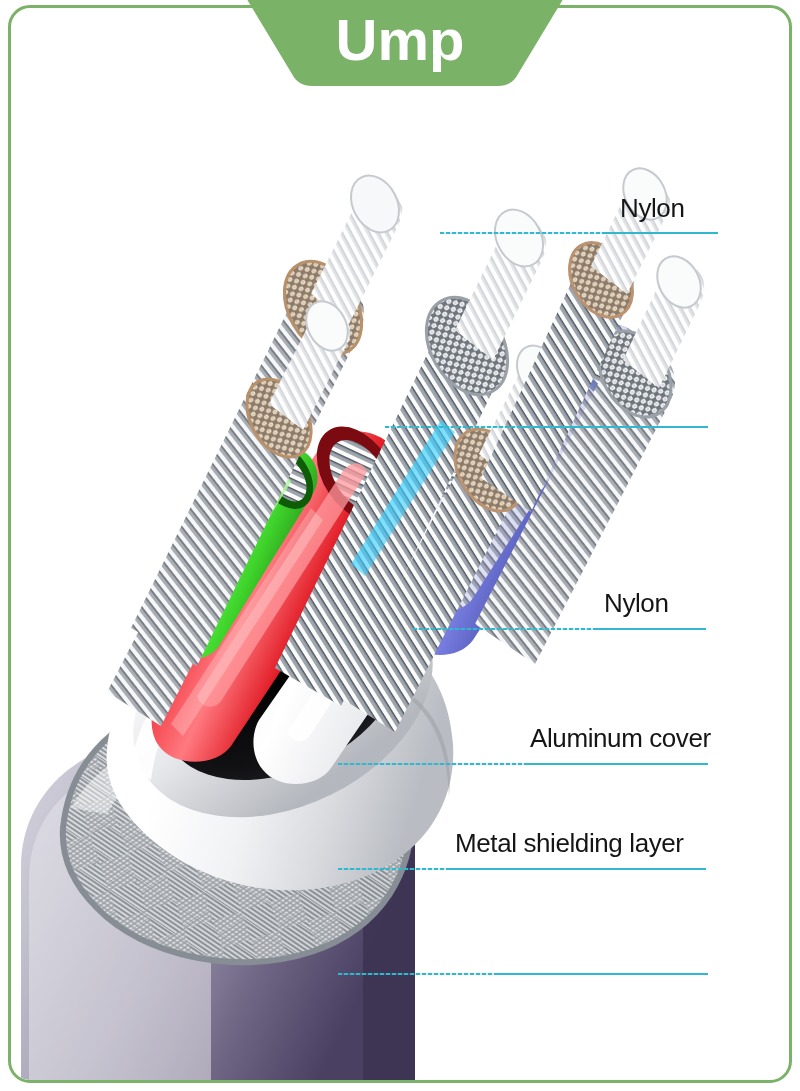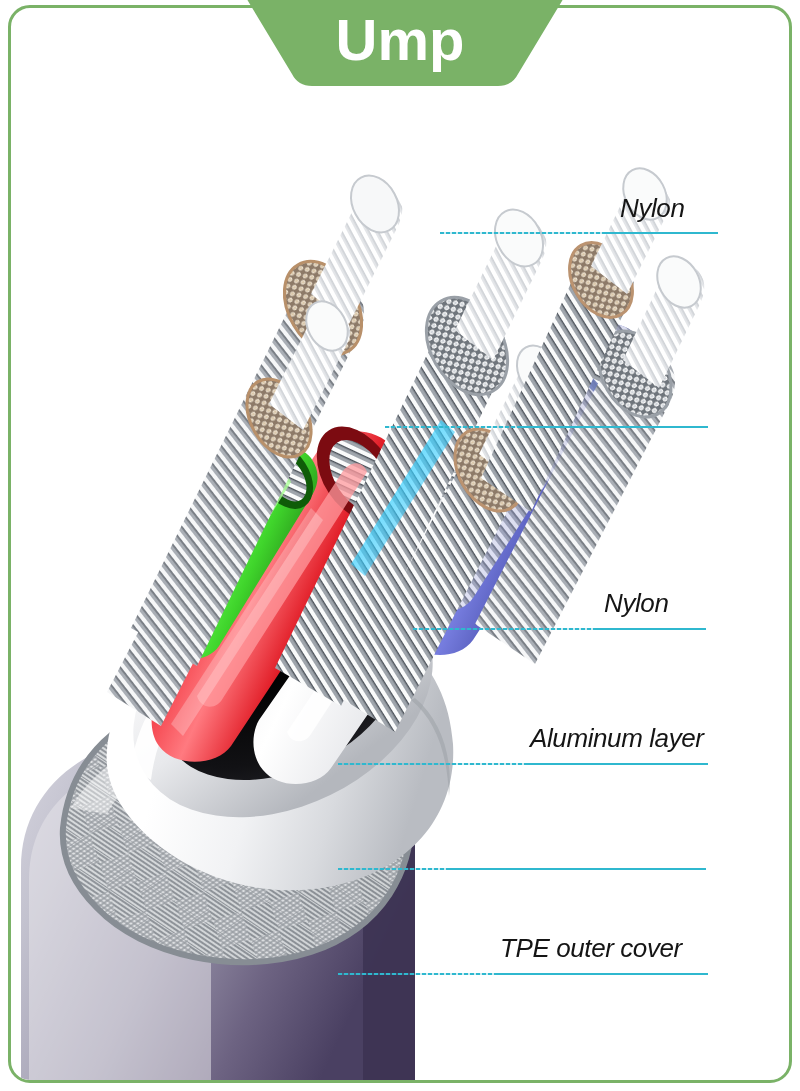--- a/index.html
+++ b/index.html
@@ -36,21 +36,20 @@
     position:absolute; left:0; top:0; width:784px; height:1078px;
     z-index:2;
   }
   #stage svg { display:block; }
 
   
   .callout {
     position:absolute; z-index:8;
     display:flex; flex-direction:column; align-items:flex-start;
     pointer-events:auto;
-    font-style:italic;
   }
   .callout .lbl {
     color:#151515; font-size:26px; font-weight:400;
     line-height:1.05; white-space:nowrap; letter-spacing:-.4px;
     font-family:"Liberation Sans", sans-serif;
   }
   .leader {
     position:absolute; z-index:7; height:2px;
     background:repeating-linear-gradient(to right,
        #2fb8cf 0px, #2fb8cf 4px, rgba(47,184,207,.25) 4px, rgba(47,184,207,.25) 6px);
@@ -482,21 +481,21 @@
   <div class="callout" style="left:620px; top:195px;">
     <span class="lbl">Nylon</span>
   </div>
 
 
   <div class="callout" style="left:604px; top:590px;">
     <span class="lbl">Nylon</span>
   </div>
 
   <div class="callout" style="left:530px; top:725px;">
-    <span class="lbl">Aluminum layer</span>
+    <span class="lbl">Aluminum cover</span>
   </div>
 
-
-  <div class="callout" style="left:500px; top:935px;">
-    <span class="lbl">TPE outer cover</span>
+  <div class="callout" style="left:455px; top:830px;">
+    <span class="lbl">Metal shielding layer</span>
   </div>
 
+
 </div>
 
 </body></html>

